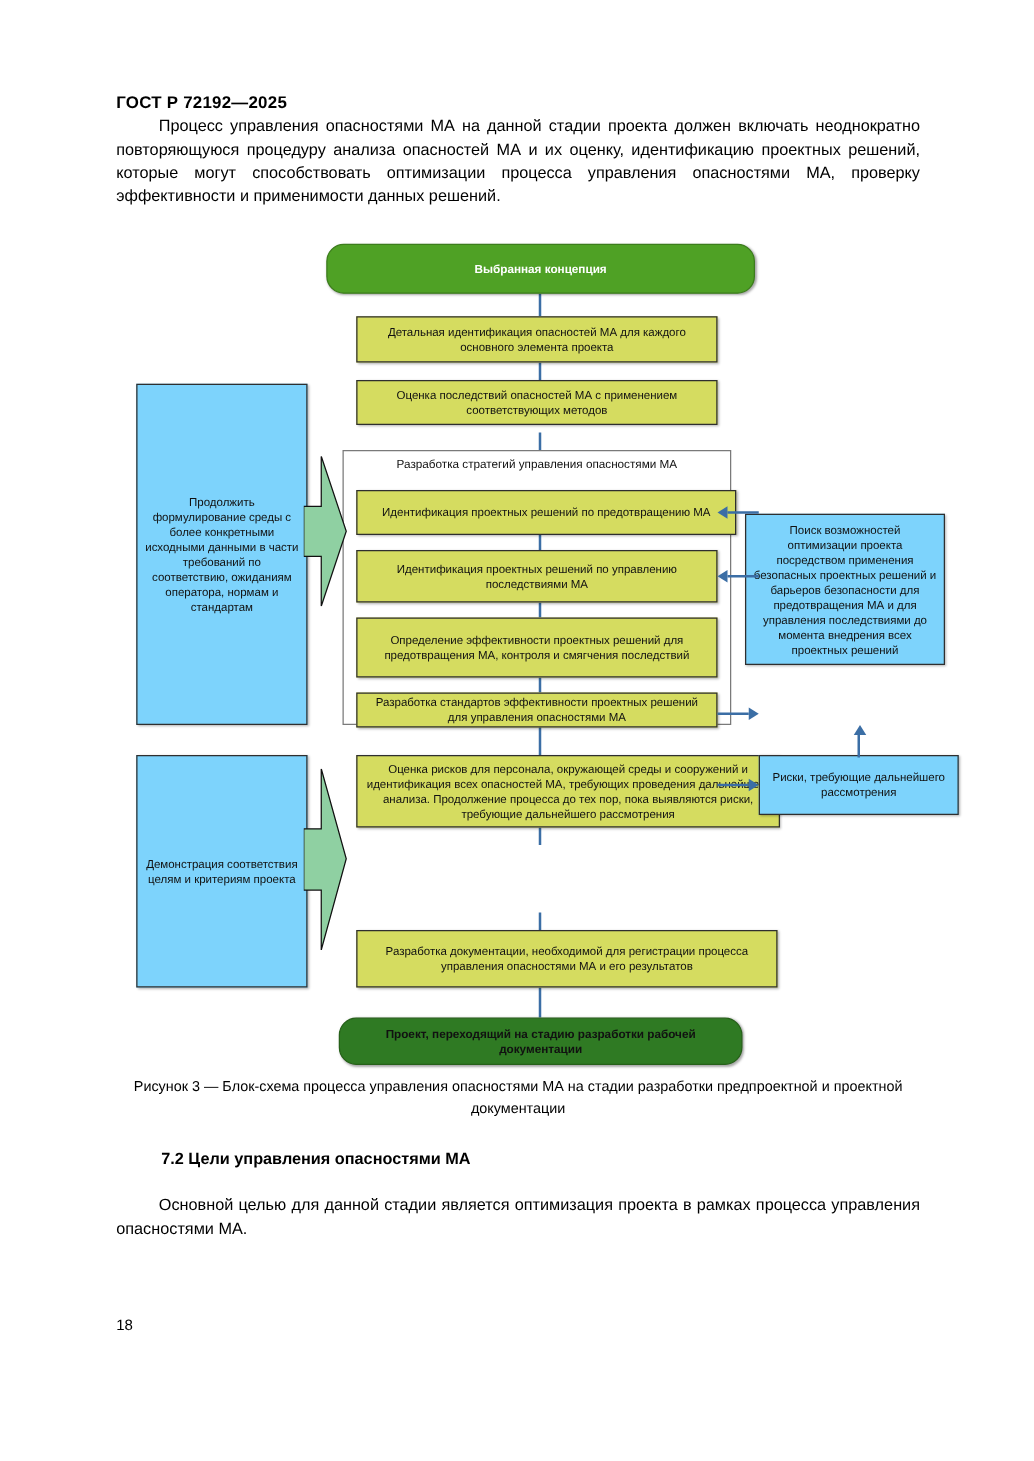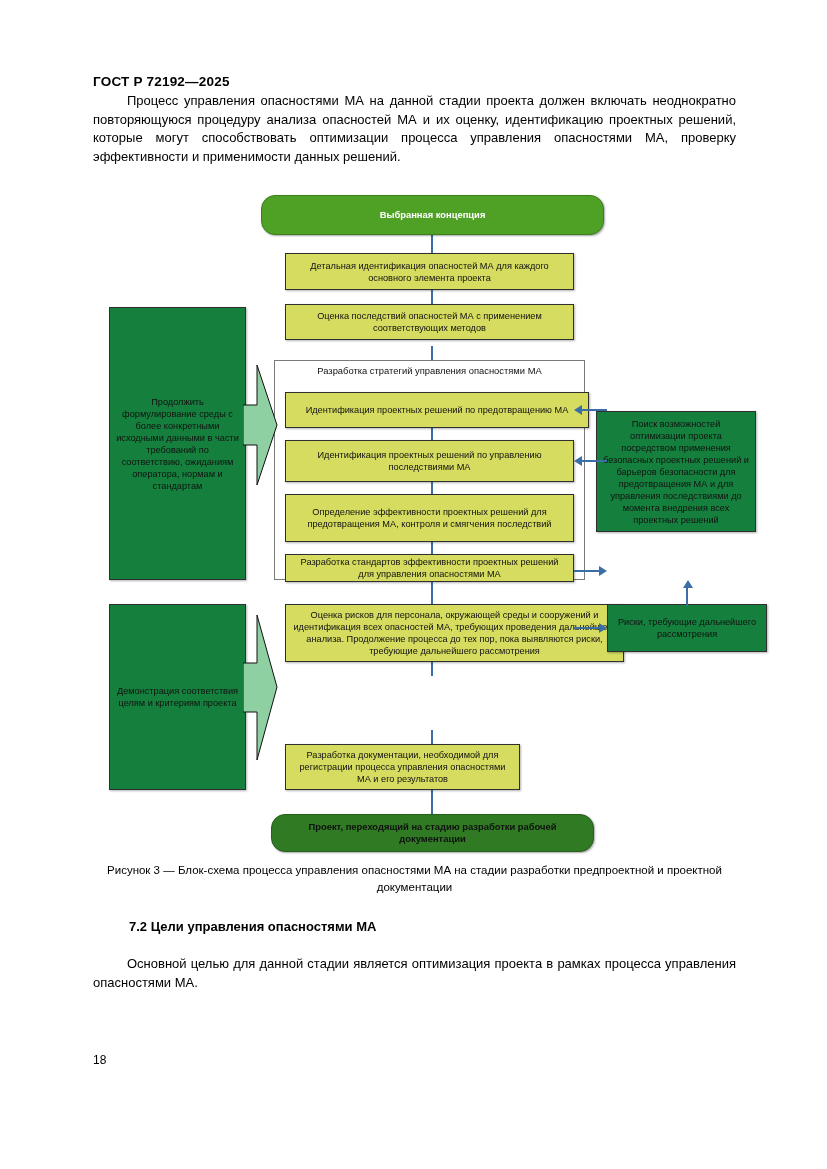--- a/index.html
+++ b/index.html
@@ -61,21 +61,21 @@
   .n-terminator-dark{
     background:#2f7a23;border:1px solid #266019;border-radius:14px;
     color:#111111;font-weight:bold;font-size:9.4px;
     box-shadow:1px 1px 2px rgba(0,0,0,0.35);
   }
   .n-yellow{
     background:#d5dc60;border:1px solid #2f2f2f;color:#111;
     box-shadow:1px 1px 2px rgba(0,0,0,0.3);
   }
   .n-green{
-    background:#15803d;border:1px solid #2f2f2f;color:#111;
+    background:#7dd3fc;border:1px solid #2f2f2f;color:#111;
     box-shadow:1px 1px 2px rgba(0,0,0,0.3);
   }
   .group-box{
     position:absolute;box-sizing:border-box;
     border:1px solid #7a7a7a;background:transparent;
   }
   .group-label{
     position:absolute;
     font-size:9.4px;color:#111;text-align:center;
   }
@@ -152,21 +152,21 @@
 
     <div class="node n-yellow" style="left:285px;top:364px;width:289px;height:28px;">
       <span>Разработка стандартов эффективности проектных решений для управления опасностями МА</span>
     </div>
 
     <div class="node n-yellow" style="left:285px;top:414px;width:339px;height:58px;">
       <span>Оценка рисков для персонала, окружающей среды и сооружений и идентификация всех опасностей МА, требующих проведения дальнейшего анализа. Продолжение процесса до тех пор, пока выявляются риски, требующие дальнейшего рассмотрения</span>
     </div>
 
 
-    <div class="node n-yellow" style="left:285px;top:554px;width:235px;height:46px;justify-content:flex-end;">
+    <div class="node n-yellow" style="left:285px;top:554px;width:337px;height:46px;justify-content:flex-end;">
       <span>Разработка документации, необходимой для регистрации процесса управления опасностями МА и его результатов</span>
     </div>
 
     <div class="node n-terminator-dark" style="left:271px;top:624px;width:323px;height:38px;">
       <span>Проект, переходящий на стадию разработки рабочей документации</span>
     </div>
 
     <div class="node n-green" style="left:109px;top:117px;width:137px;height:273px;">
       <span>Продолжить формулирование среды с более конкретными исходными данными в части требований по соответствию, ожиданиям оператора, нормам и стандартам</span>
     </div>

